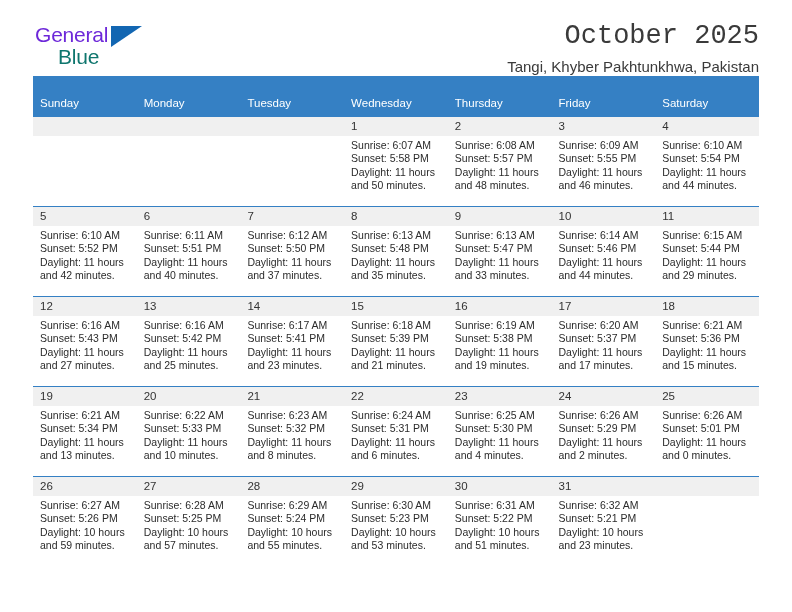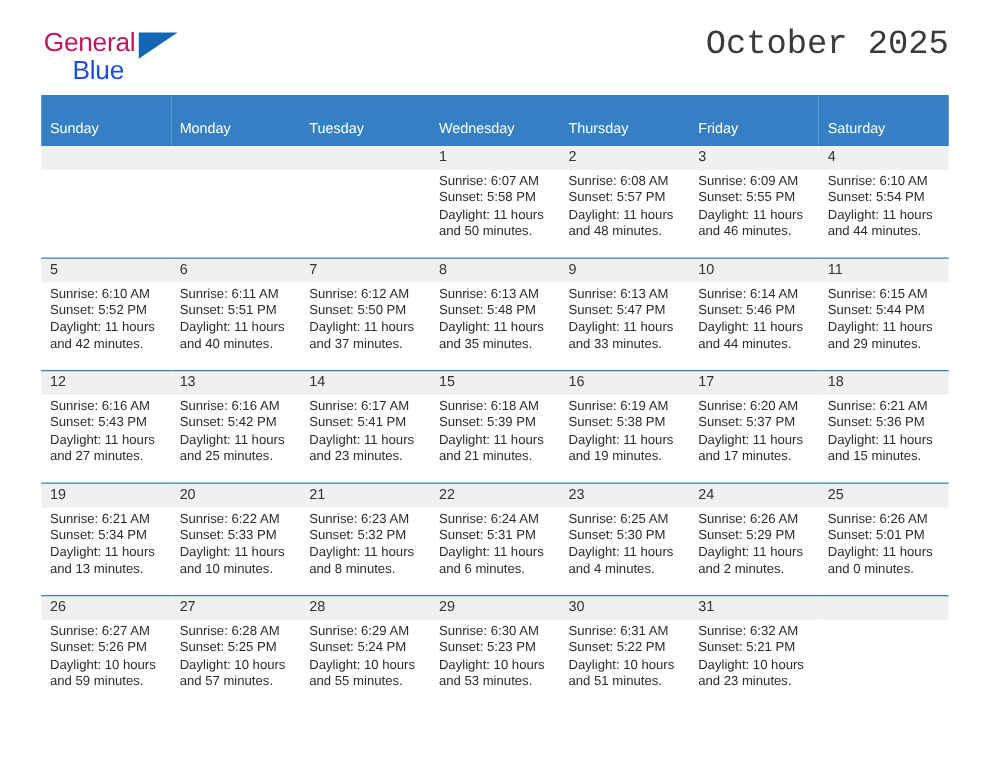--- a/index.html
+++ b/index.html
@@ -33,28 +33,28 @@
   .brand {
     position: relative;
     margin-top: 24px;
     margin-left: 2px;
     width: 130px;
     height: 48px;
   }
   .brand-general {
     font-size: 21px;
     letter-spacing: -0.2px;
-    color: #be185d;
+    color: #6d28d9;
     line-height: 22px;
     display: block;
   }
   .brand-blue {
     font-size: 21px;
     letter-spacing: -0.2px;
-    color: #1d4ed8;
+    color: #0f766e;
     line-height: 22px;
     display: block;
     margin-left: 23px;
   }
   .brand-triangle {
     position: absolute;
     left: 76px;
     top: 2px;
     width: 0;
     height: 0;
@@ -135,20 +135,21 @@
   <div class="header">
 
     <div class="brand">
       <span class="brand-general">General</span>
       <span class="brand-triangle"></span>
       <span class="brand-blue">Blue</span>
     </div>
 
     <div class="titles">
       <div class="cal-title">October 2025</div>
+      <div class="cal-subtitle">Tangi, Khyber Pakhtunkhwa, Pakistan</div>
     </div>
 
   </div>
 
   <table class="calendar">
     <thead>
       <tr id="weekday-row">
           <th>Sunday</th>
           <th>Monday</th>
           <th>Tuesday</th>

